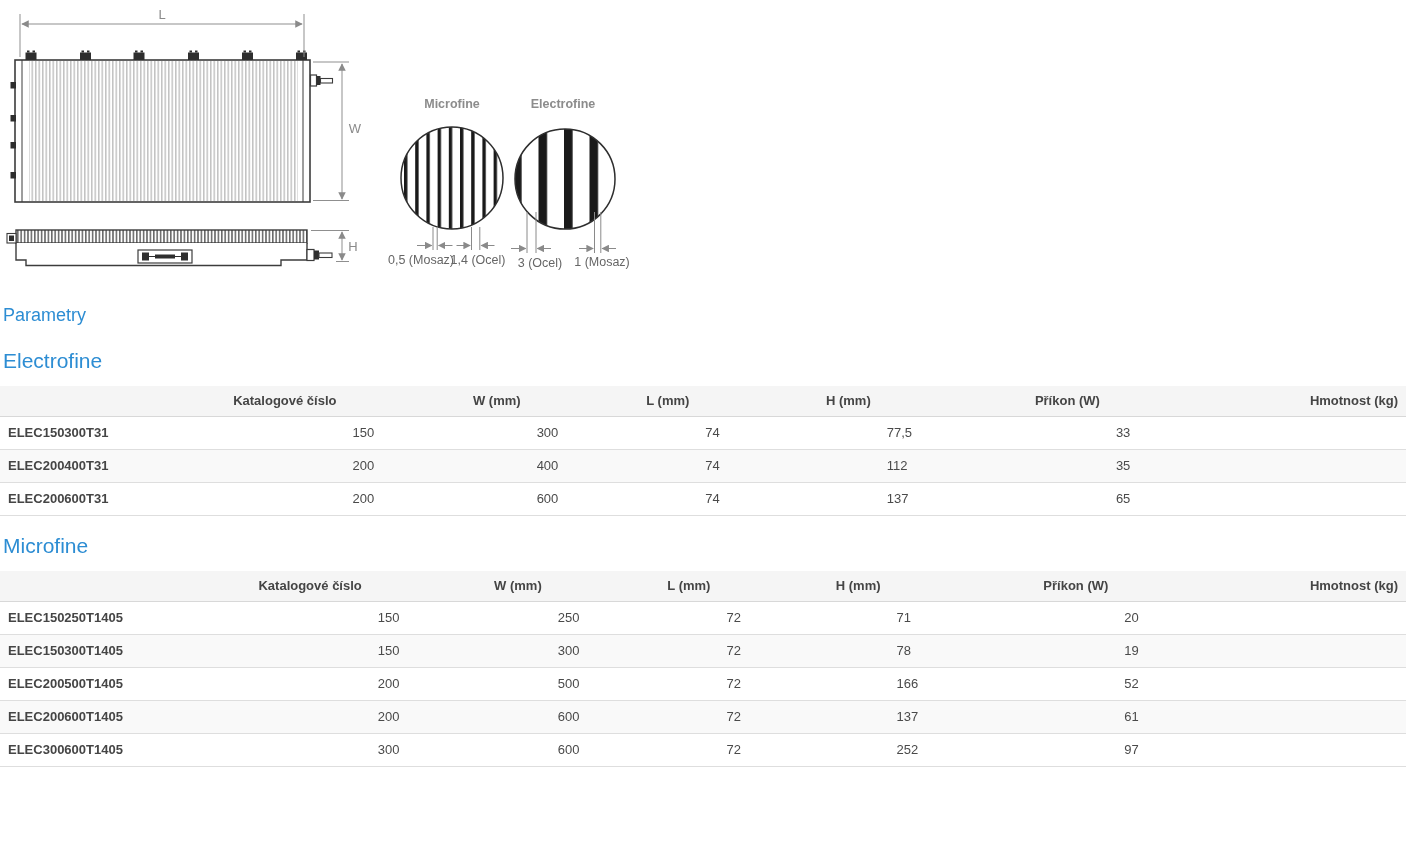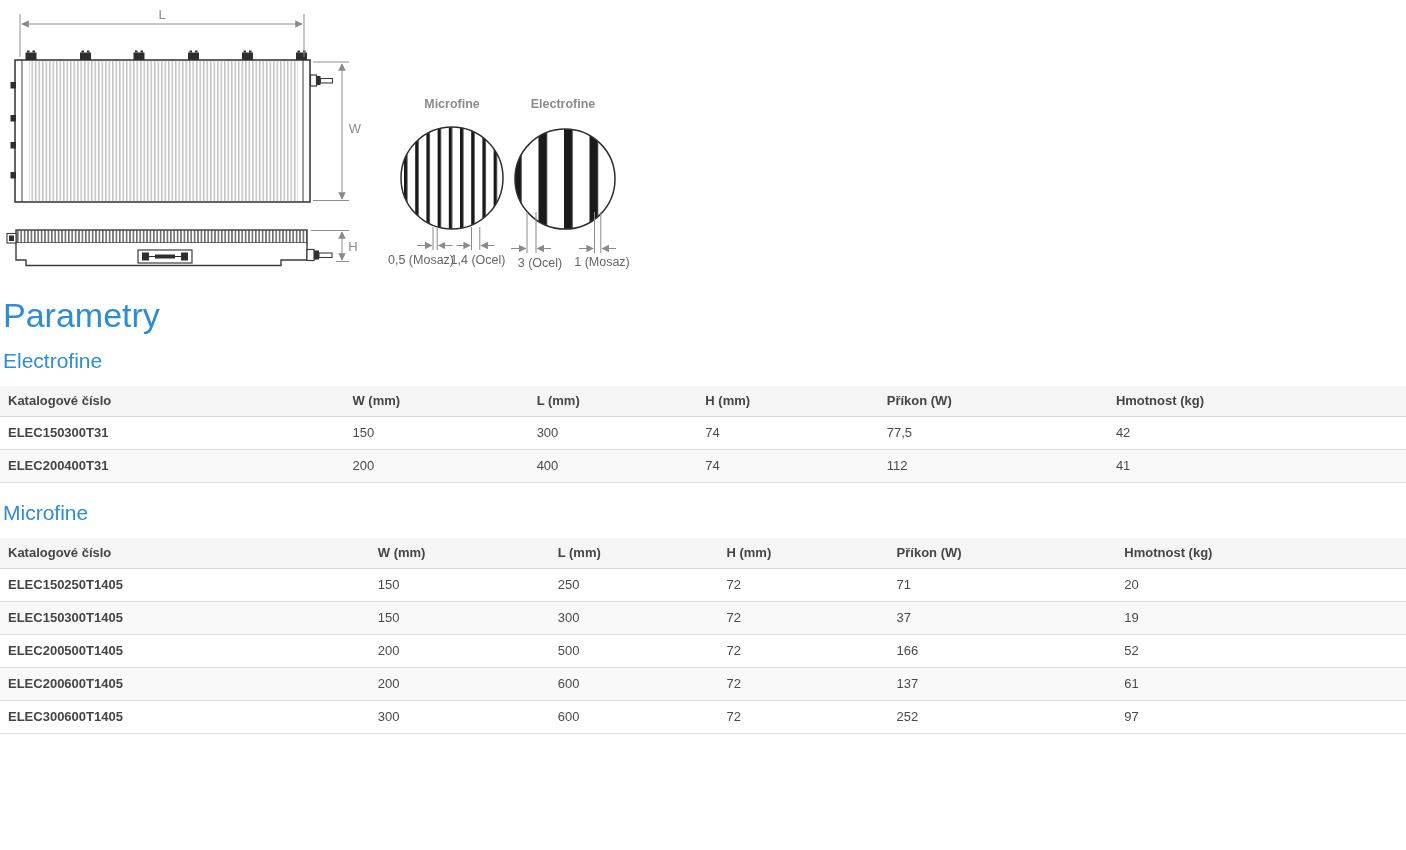--- a/index.html
+++ b/index.html
@@ -13,33 +13,33 @@
     --dim-line:#8a8a8a;
   }
   *{box-sizing:border-box;}
   html,body{margin:0;padding:0;}
   body{
     width:1406px;height:850px;overflow:hidden;background:#ffffff;
     font-family:"Liberation Sans", sans-serif;color:var(--ink);
   }
   .drawing-area{position:relative;width:660px;height:292px;}
   h1.page-title{
-    color:var(--accent);font-size:34px;font-weight:400;
+    color:var(--accent);font-size:18px;font-weight:400;
     margin:8px 0 8px 3px;line-height:31px;
   }
   h2.section-title{
     color:var(--accent);font-size:21px;font-weight:400;
     margin:17px 0 13px 3px;line-height:25px;
   }
   table.params{
     width:100%;border-collapse:collapse;font-size:13px;color:var(--ink);
     table-layout:fixed;
   }
   table.params thead th{
-    background:var(--table-header-bg);text-align:left;font-weight:bold;
+    background:var(--table-header-bg);text-align:right;font-weight:bold;
     color:var(--ink-strong);padding:8px;border-bottom:1px solid #d8d8d8;
     line-height:14px;
   }
   table.params tbody td{
     padding:9px 8px;border-bottom:1px solid var(--border);line-height:14px;
   }
   table.params tbody tr:nth-child(even){background:var(--row-alt-bg);}
   table.params td.catalog{font-weight:bold;color:var(--ink-strong);}
   svg text{font-family:"Liberation Sans", sans-serif;}
   .dim-label{fill:var(--dim-line);font-size:13px;}
@@ -230,29 +230,37 @@
       <th>Hmotnost (kg)</th>
     </tr>
   </thead>
   <tbody>
     <tr>
       <td class="catalog">ELEC150300T31</td>
       <td>150</td>
       <td>300</td>
       <td>74</td>
       <td>77,5</td>
-      <td>42</td>
+      <td>33</td>
     </tr>
     <tr>
       <td class="catalog">ELEC200400T31</td>
       <td>200</td>
       <td>400</td>
       <td>74</td>
       <td>112</td>
-      <td>41</td>
+      <td>35</td>
+    </tr>
+    <tr>
+      <td class="catalog">ELEC200600T31</td>
+      <td>200</td>
+      <td>600</td>
+      <td>74</td>
+      <td>137</td>
+      <td>65</td>
     </tr>
   </tbody>
 </table>
 
 <h2 class="section-title">Microfine</h2>
 
 <table class="params">
   <colgroup>
     <col style="width:26.3%">
       <col style="width:12.8%">
@@ -278,21 +286,21 @@
       <td>250</td>
       <td>72</td>
       <td>71</td>
       <td>20</td>
     </tr>
     <tr>
       <td class="catalog">ELEC150300T1405</td>
       <td>150</td>
       <td>300</td>
       <td>72</td>
-      <td>37</td>
+      <td>78</td>
       <td>19</td>
     </tr>
     <tr>
       <td class="catalog">ELEC200500T1405</td>
       <td>200</td>
       <td>500</td>
       <td>72</td>
       <td>166</td>
       <td>52</td>
     </tr>

